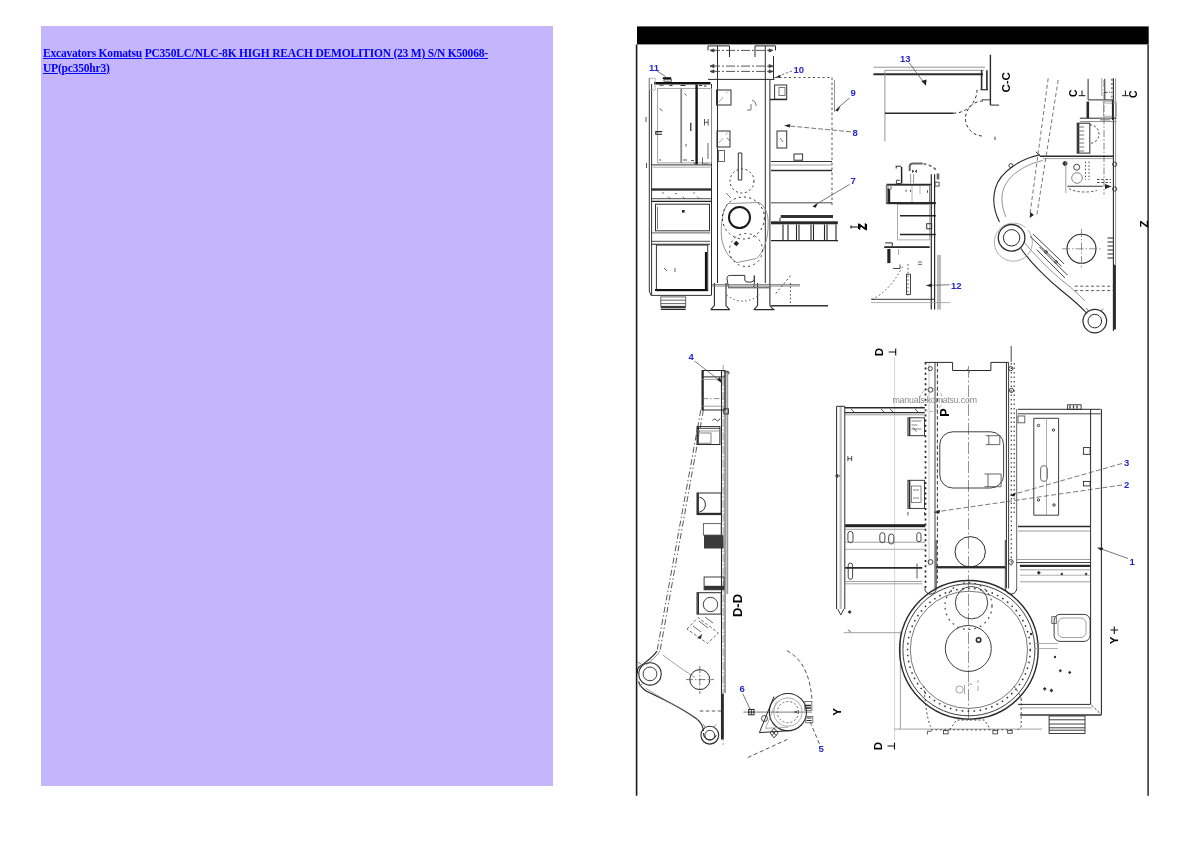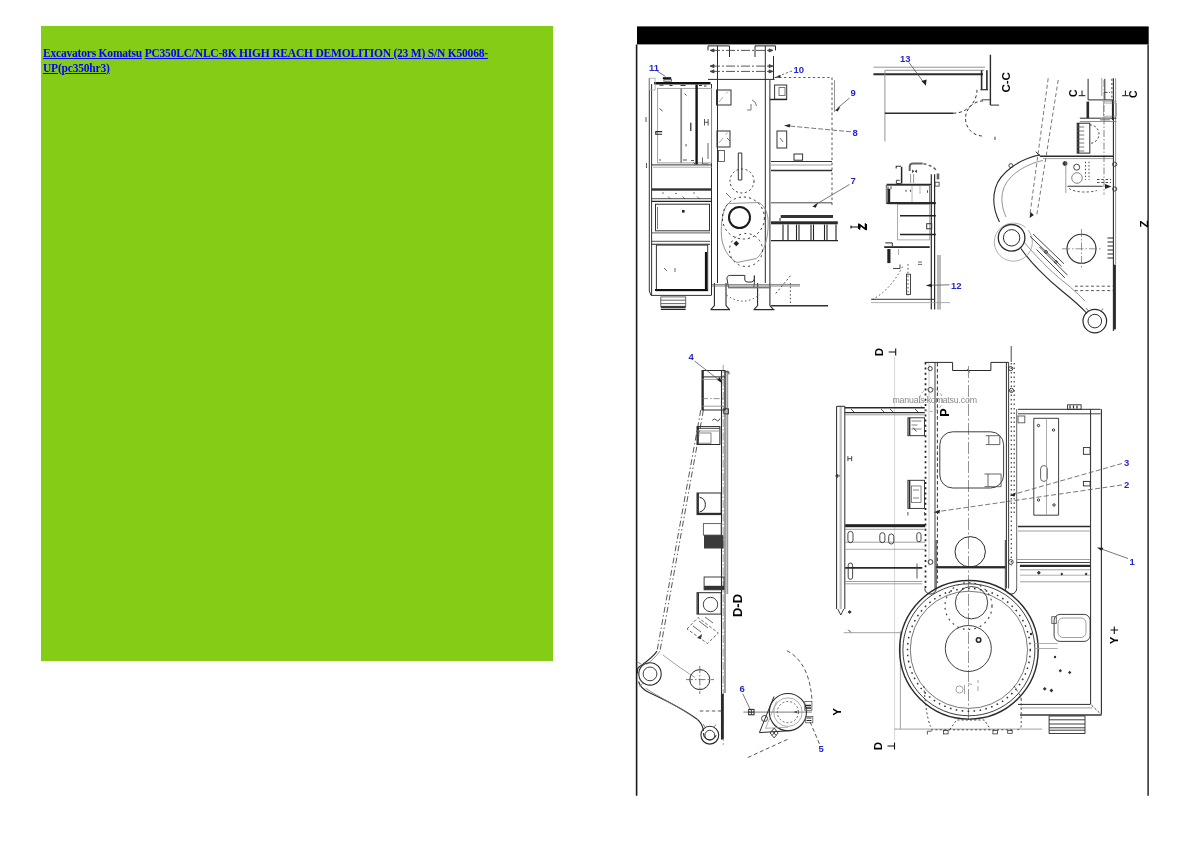--- a/index.html
+++ b/index.html
@@ -1,17 +1,17 @@
 <!DOCTYPE html>
 <html><head>
 <meta charset="utf-8">
 <style>
 html,body{margin:0;padding:0;width:1190px;height:842px;background:#fff;overflow:hidden;}
 body{font-family:"Liberation Sans",sans-serif;position:relative;}
-#blackpanel{position:absolute;left:41px;top:26px;width:512px;height:635px;background:#84cc16;}
+#blackpanel{position:absolute;left:41px;top:26px;width:512px;height:760px;background:#c4b5fd;}
 #links{position:absolute;left:2px;top:20px;width:454px;font-family:"Liberation Serif",serif;font-weight:bold;font-size:11.5px;letter-spacing:-0.2px;line-height:14.5px;color:#0000fc;}
 #links a{color:#0000fc;text-decoration:underline;}
 #drawing{position:absolute;left:0;top:0;}
 #drawing text{fill-opacity:0.99;}
 </style>
 </head>
 <body>
 
 <div id="blackpanel">
 

